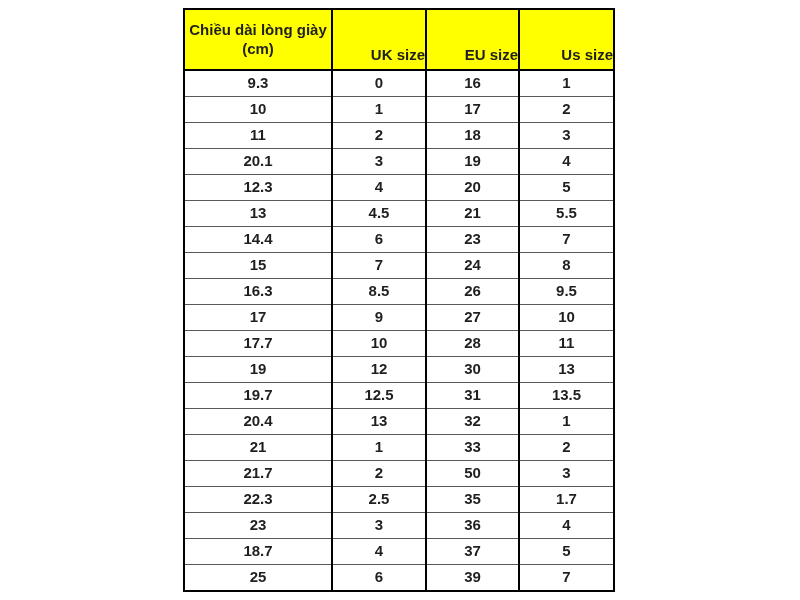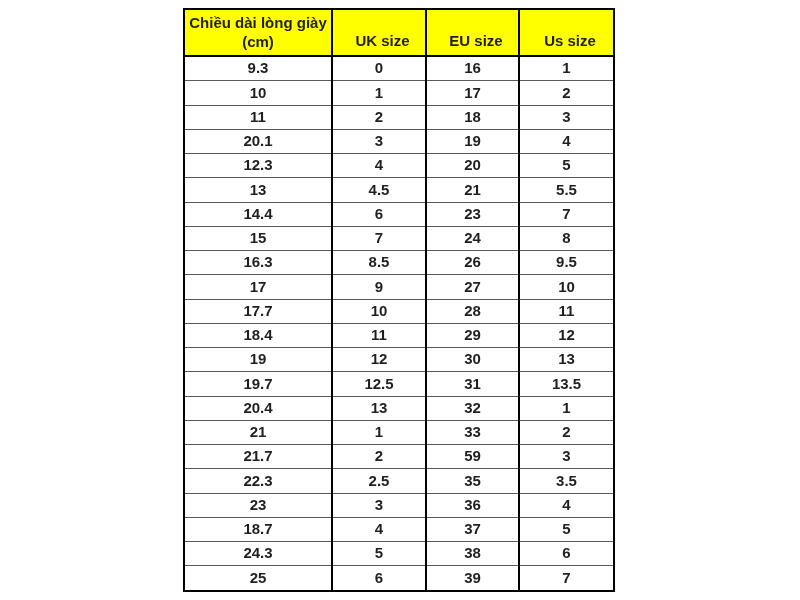--- a/index.html
+++ b/index.html
@@ -41,36 +41,36 @@
     font-weight: bold;
     color: var(--text, #1f1f1f);
     text-align: center;
     font-size: 15px;
     padding: 0;
     line-height: 1.25;
     overflow: hidden;
     white-space: nowrap;
   }
   table.size-table thead tr {
-    height: 47px;
+    height: 61px;
     margin-top: 27px;
   }
   table.size-table thead th {
     background: var(--header-bg, #ffff00);
     border-top: 2px solid var(--border-dark, #000000);
     border-bottom: 2px solid var(--border-dark, #000000);
     font-size: 15px;
   }
   table.size-table thead th.col-first {
     text-align: center;
     vertical-align: middle;
     padding: 2px 2px;
   }
   table.size-table thead th.col-rest {
-    text-align: center;
+    text-align: right;
     vertical-align: bottom;
     padding: 0 0 4px 7px;
   }
   table.size-table tbody td {
     vertical-align: middle;
   }
 </style>
 </head>
 <body>
 
@@ -154,26 +154,20 @@
           <td>27</td>
           <td>10</td>
         </tr>
         <tr>
           <td>17.7</td>
           <td>10</td>
           <td>28</td>
           <td>11</td>
         </tr>
         <tr>
-          <td>18.4</td>
-          <td>11</td>
-          <td>29</td>
-          <td>12</td>
-        </tr>
-        <tr>
           <td>19</td>
           <td>12</td>
           <td>30</td>
           <td>13</td>
         </tr>
         <tr>
           <td>19.7</td>
           <td>12.5</td>
           <td>31</td>
           <td>13.5</td>
@@ -186,46 +180,40 @@
         </tr>
         <tr>
           <td>21</td>
           <td>1</td>
           <td>33</td>
           <td>2</td>
         </tr>
         <tr>
           <td>21.7</td>
           <td>2</td>
-          <td>59</td>
+          <td>50</td>
           <td>3</td>
         </tr>
         <tr>
           <td>22.3</td>
           <td>2.5</td>
           <td>35</td>
-          <td>3.5</td>
+          <td>1.7</td>
         </tr>
         <tr>
           <td>23</td>
           <td>3</td>
           <td>36</td>
           <td>4</td>
         </tr>
         <tr>
           <td>18.7</td>
           <td>4</td>
           <td>37</td>
           <td>5</td>
-        </tr>
-        <tr>
-          <td>24.3</td>
-          <td>5</td>
-          <td>38</td>
-          <td>6</td>
         </tr>
         <tr>
           <td>25</td>
           <td>6</td>
           <td>39</td>
           <td>7</td>
         </tr>
       </tbody>
   </table>
 </div>

